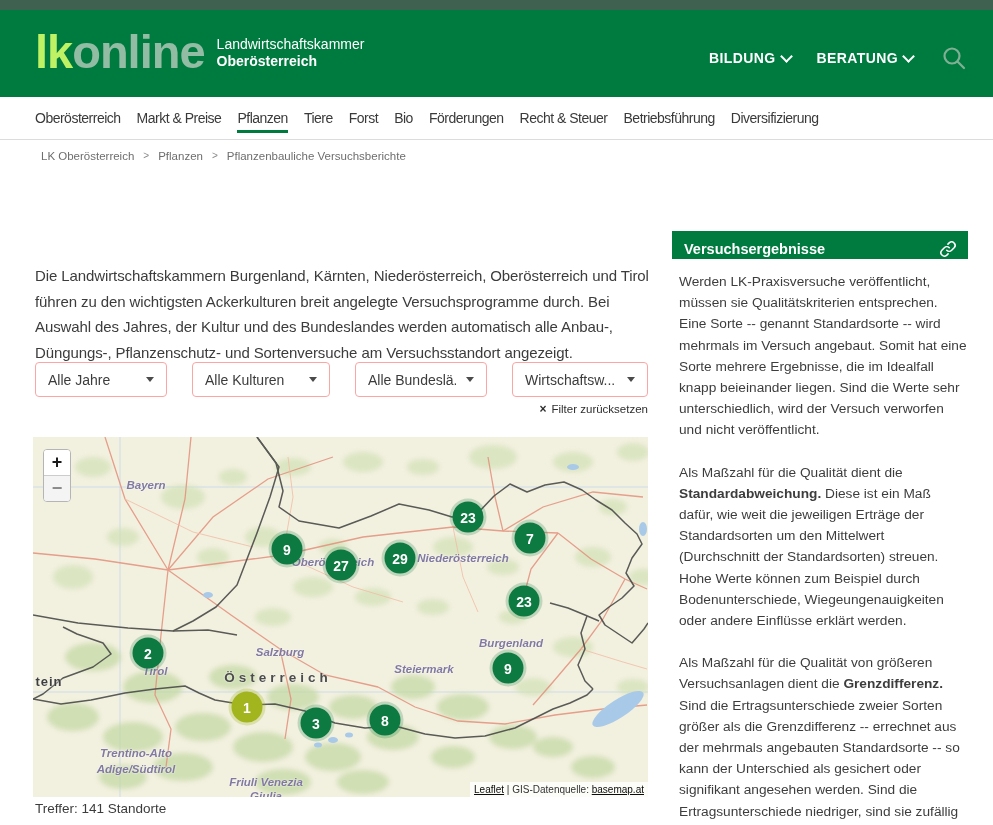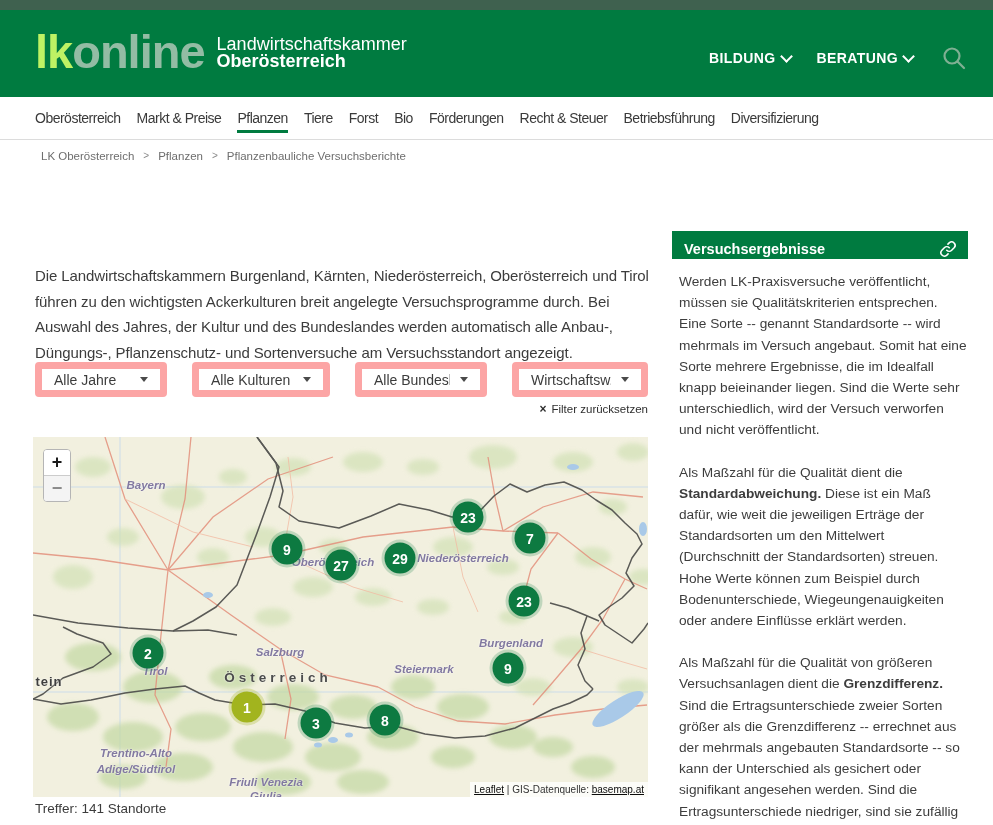--- a/index.html
+++ b/index.html
@@ -5,21 +5,21 @@
   html,body{margin:0;padding:0;background:#fff;}
   body{font-family:"Liberation Sans",sans-serif;color:#3c3c3c;}
   #page{position:relative;width:993px;height:825px;overflow:hidden;background:#fff;}
 
   
   .topstripe{position:absolute;left:0;top:0;width:100%;height:10px;background:#3f614f;}
   header.site{position:absolute;left:0;top:10px;width:100%;height:87px;background:#007b40;}
   .logo{position:absolute;left:35px;top:18px;display:flex;align-items:flex-end;cursor:pointer;}
   .logo .lk{font-size:47px;font-weight:bold;color:#bef264;line-height:1;letter-spacing:-1px;}
   .logo .online{font-size:47px;font-weight:bold;color:#93bca4;line-height:1;letter-spacing:-1px;}
-  .tagline{margin-left:12px;margin-bottom:5px;color:#fff;font-size:18px;line-height:17px;}
+  .tagline{margin-left:12px;margin-bottom:5px;color:#fff;font-size:14px;line-height:17px;}
   .tagline .l2{font-weight:bold;}
   .hdr-right{position:absolute;right:24px;top:0;height:96px;display:flex;align-items:center;gap:26px;}
   .hdr-menu{display:flex;align-items:center;gap:6px;color:#fff;font-weight:bold;font-size:14px;letter-spacing:.4px;cursor:pointer;}
   .chev{width:7px;height:7px;border-right:2px solid #fff;border-bottom:2px solid #fff;transform:rotate(45deg);margin-top:-4px;}
   .search-btn{width:30px;height:30px;cursor:pointer;display:flex;align-items:center;justify-content:center;}
 
   
   nav.main{position:absolute;left:0;top:97px;width:100%;height:43px;background:#fff;border-bottom:1px solid #dcdcdc;box-sizing:border-box;}
   .nav-inner{display:flex;gap:16px;padding:13px 0 0 35px;}
   .nav-item{position:relative;font-size:14px;letter-spacing:-0.5px;color:#3a3a3a;cursor:pointer;padding-bottom:11px;white-space:nowrap;}
@@ -28,21 +28,21 @@
   
   .breadcrumb{position:absolute;left:41px;top:150px;font-size:11.5px;color:#6e6e6e;display:flex;gap:9px;}
   .crumb{cursor:pointer;}
   .crumb-sep{color:#8a8a8a;font-size:10px;}
 
   
   .page-title{position:absolute;left:35px;top:203px;font-size:27px;font-weight:bold;color:#1d1d1b;letter-spacing:-0.3px;}
   .intro{position:absolute;left:35px;top:248px;width:622px;font-size:15px;line-height:25.5px;color:#3c3c3c;letter-spacing:-0.1px;}
 
   .filters{position:absolute;left:35px;top:362px;width:613px;display:flex;justify-content:space-between;}
-  .select{height:35px;box-sizing:border-box;border:7px solid #fca5a5;border-radius:4px;background:#fff;
+  .select{height:35px;box-sizing:border-box;border:1px solid #fca5a5;border-radius:4px;background:#fff;
           display:flex;align-items:center;justify-content:space-between;padding:0 12px;font-size:14px;color:#3c3c3c;cursor:pointer;}
   .select .val{white-space:nowrap;overflow:hidden;}
   .caret{width:0;height:0;border-left:4.5px solid transparent;border-right:4.5px solid transparent;border-top:5px solid #4a4a4a;margin-left:10px;flex:none;}
 
   .reset{position:absolute;top:402px;left:35px;width:613px;text-align:right;font-size:11.5px;color:#2e2e2e;cursor:pointer;}
   .reset .x{font-size:12px;margin-right:5px;font-weight:bold;}
 
   
   .map{position:absolute;left:33px;top:437px;width:615px;height:360px;background:#f2f0df;overflow:hidden;}
   .map svg.base{position:absolute;left:0;top:0;}

